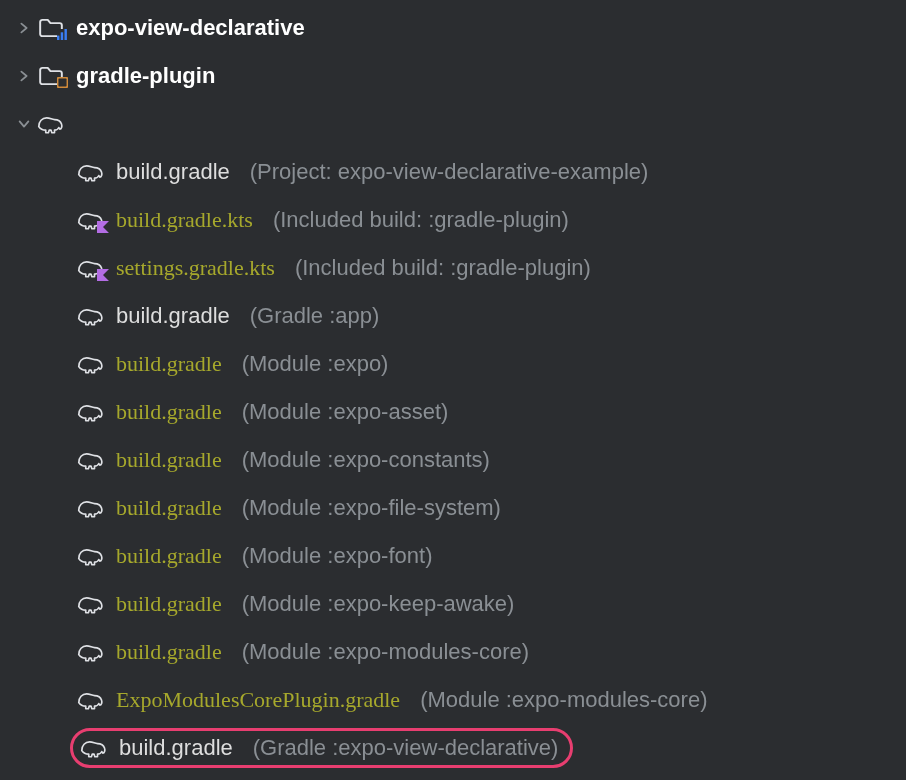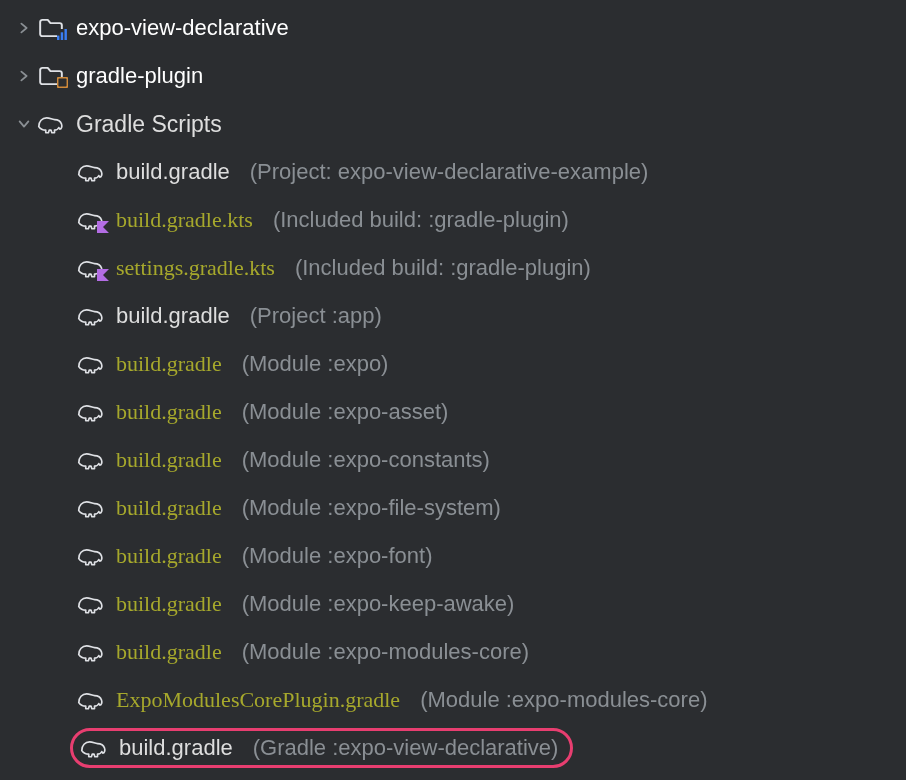--- a/index.html
+++ b/index.html
@@ -50,21 +50,21 @@
     display: inline-flex;
     justify-content: center;
     align-items: center;
     margin-right: 10px;
   }
   .icon svg { display:block; }
   .name {
     color: var(--fg);
   }
   .name.bold {
-    font-weight: 400;
+    font-weight: 700;
     color: var(--fg-strong);
   }
   .name.olive {
     color: var(--olive);
     font-family: Liberation Serif, serif;
   }
   .desc {
     color: var(--dim);
     margin-left: 20px;
   }
@@ -146,21 +146,20 @@
     <span class="chev">
       <svg width="14" height="14">
           <use href="#sym-chevron-down"></use>
         </svg>
     </span>
     <span class="icon" style="color:var(--folder-stroke);">
       <svg width="28" height="22">
           <use href="#sym-elephant"></use>
         </svg>
     </span>
-    <span class="name" style="font-size:23px;">Gradle Scripts</span>
   </div>
 
   <div id="scripts-container">
       <div class="row">
         <span class="indent1"></span>
         <span class="icon" style="color: var(--folder-stroke); position: relative;">
           <svg width="28" height="22">
             <use href="#sym-elephant"></use>
           </svg>
         </span>
@@ -198,21 +197,21 @@
         <span class="desc">(Included build: :gradle-plugin)</span>
       </div>
       <div class="row">
         <span class="indent1"></span>
         <span class="icon" style="color: var(--folder-stroke); position: relative;">
           <svg width="28" height="22">
             <use href="#sym-elephant"></use>
           </svg>
         </span>
         <span class="name">build.gradle</span>
-        <span class="desc">(Project :app)</span>
+        <span class="desc">(Gradle :app)</span>
       </div>
       <div class="row">
         <span class="indent1"></span>
         <span class="icon" style="color: var(--folder-stroke); position: relative;">
           <svg width="28" height="22">
             <use href="#sym-elephant"></use>
           </svg>
         </span>
         <span class="name olive">build.gradle</span>
         <span class="desc">(Module :expo)</span>

